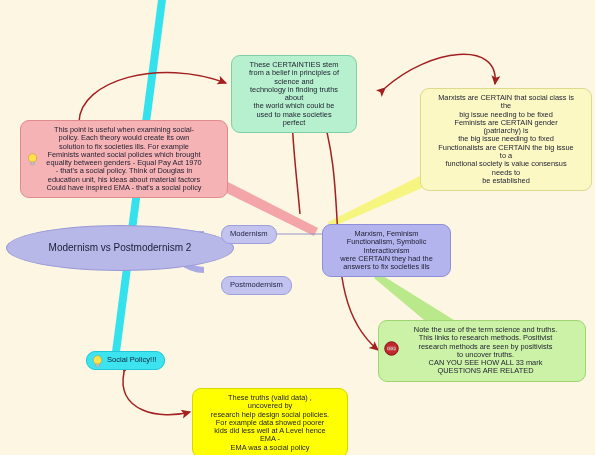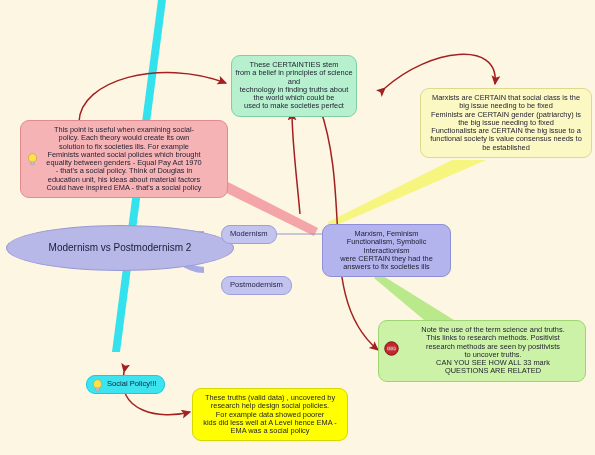--- a/index.html
+++ b/index.html
@@ -26,21 +26,21 @@
     position: absolute;
     box-sizing: border-box;
     text-align: center;
     line-height: 1.12;
     color: #1d1d2e;
   }
 
   
   .note {
     border-radius: 9px;
-    padding: 5px 2px;
+    padding: 5px 17px;
     font-size: 7.4px;
     border: 1px solid rgba(0,0,0,0.18);
   }
   .note.green {
     background: #b6f0cf;
     border-color: #7fcfa6;
   }
   .note.green2 {
     background: #ccf2a8;
     border-color: #9ed472;
@@ -69,21 +69,20 @@
     border-radius: 9px;
     font-size: 7.6px;
     padding: 4px 8px;
     color: #232346;
     white-space: nowrap;
   }
   .pill.cyan {
     background: #3de4f0;
     border-color: #20c8d8;
     color: #10203a;
-    margin-top: 24px;
   }
 
   
   .central {
     background: #b7b7e8;
     border: 1px solid #9898d6;
     border-radius: 50%;
     font-size: 10px;
     color: #1b1b38;
     display: flex;

